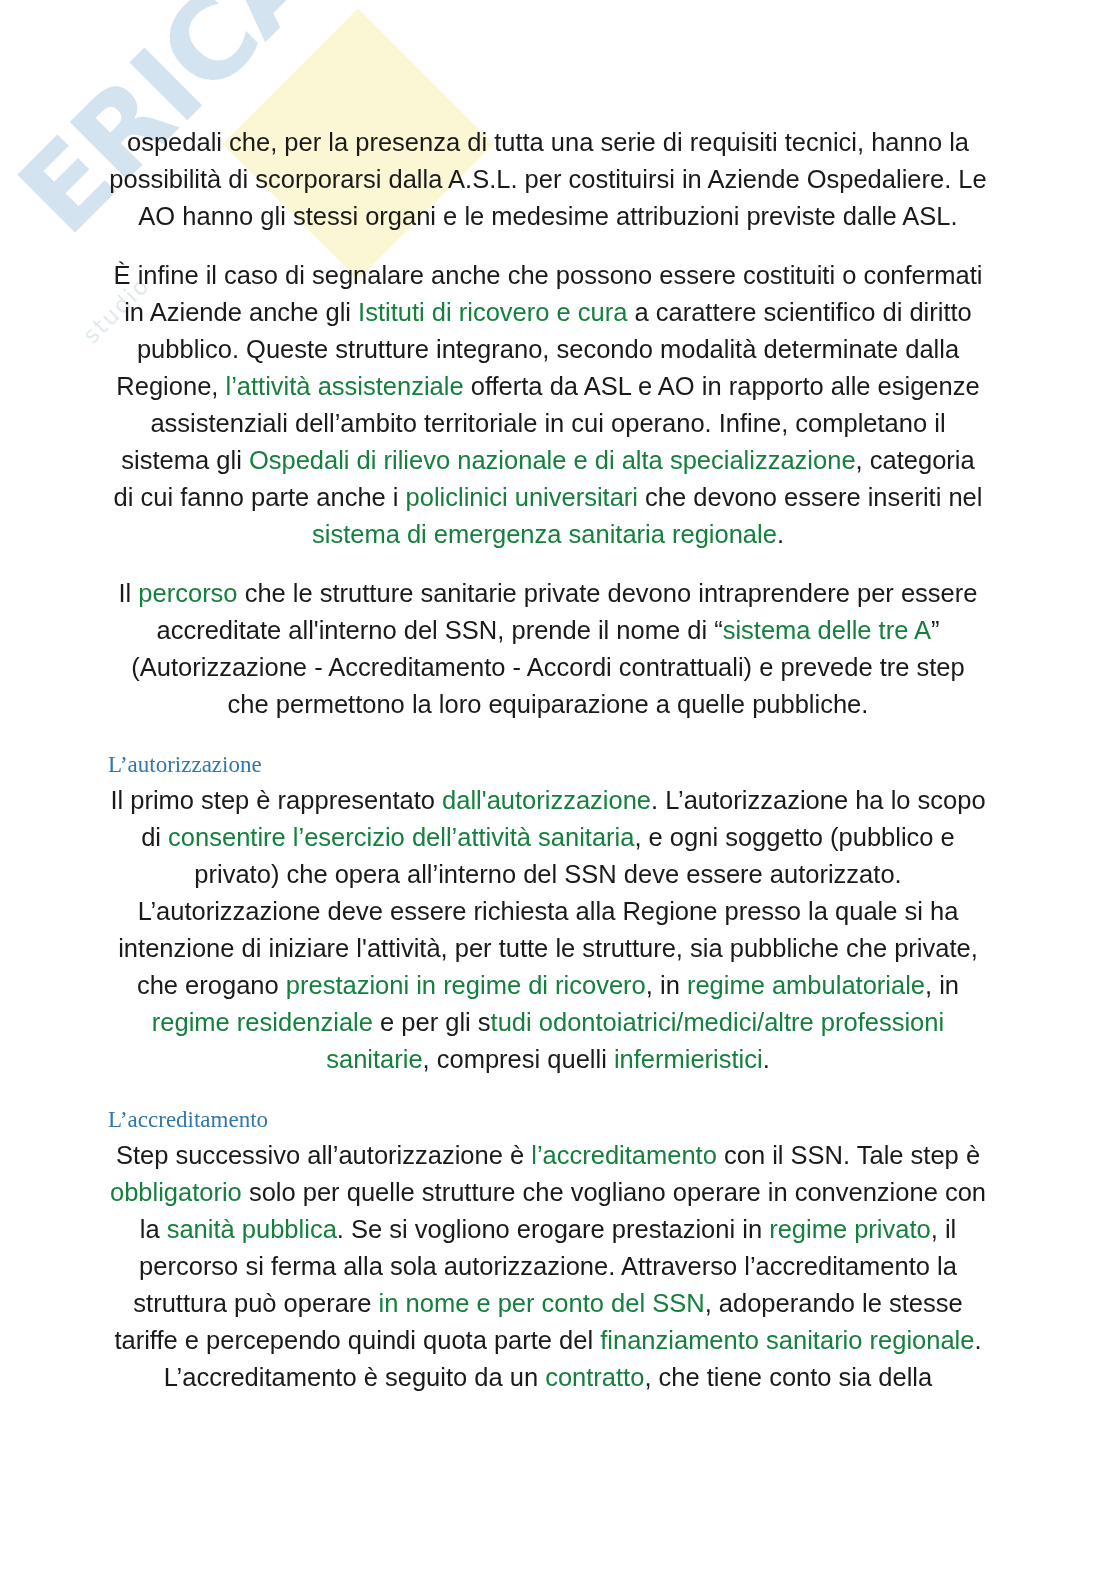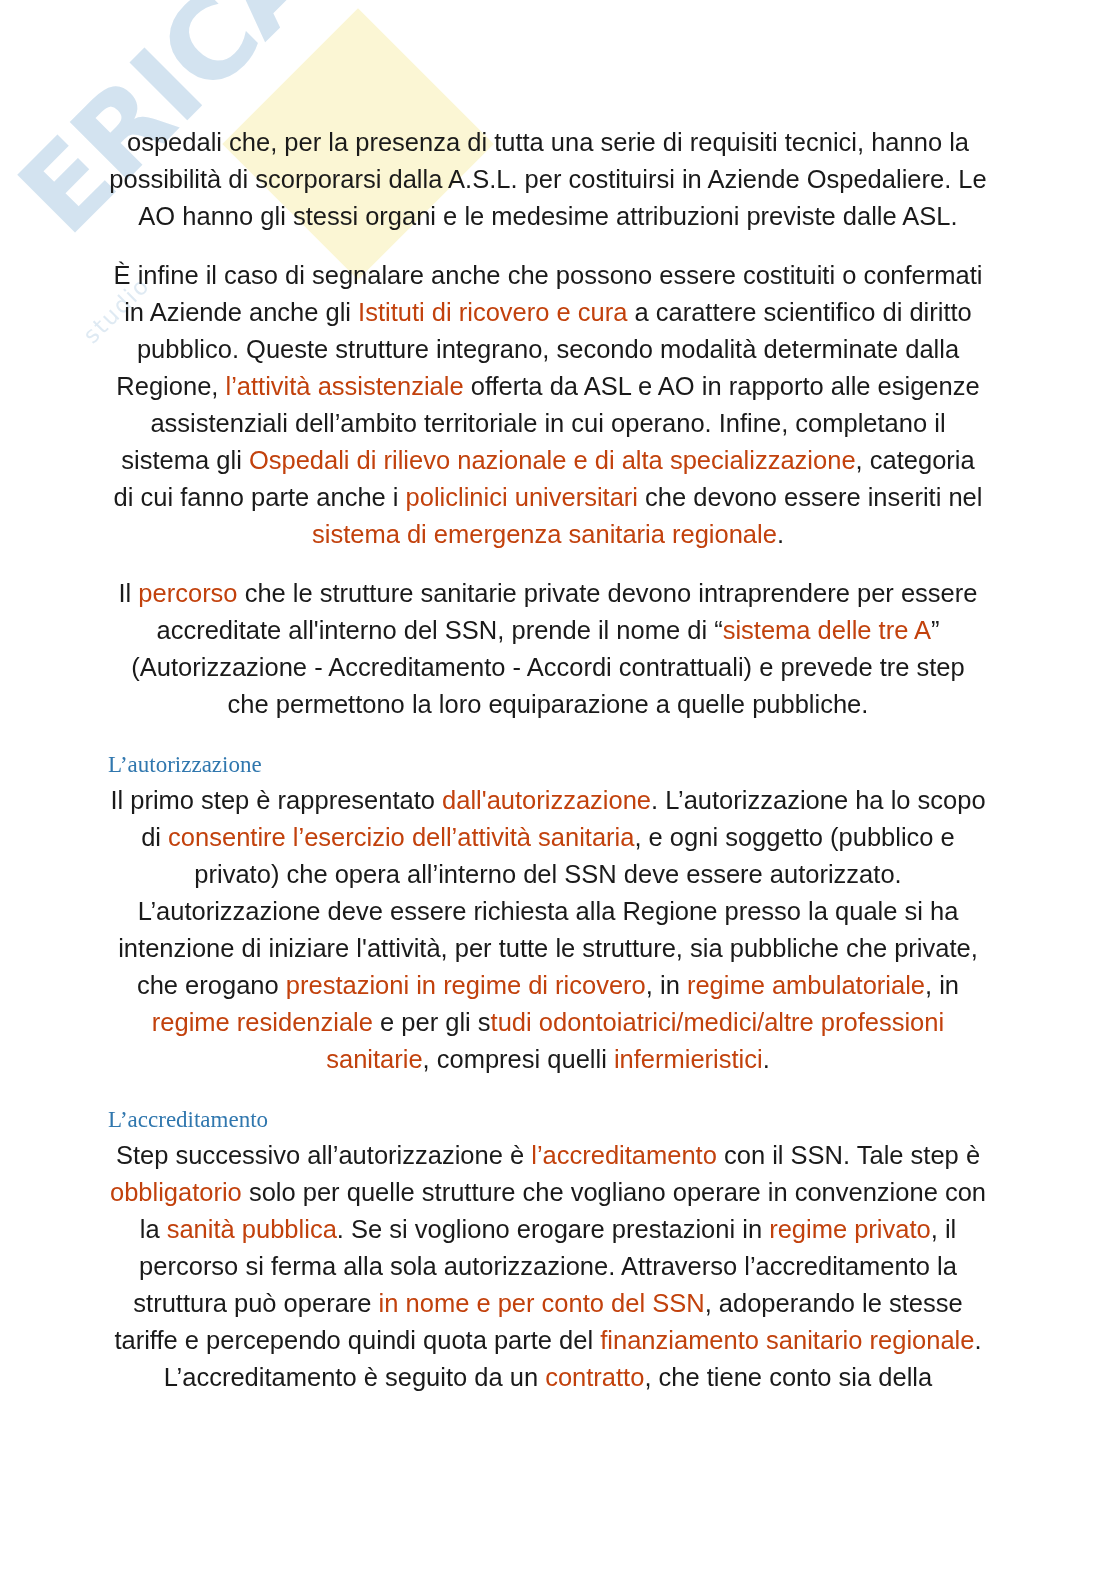--- a/index.html
+++ b/index.html
@@ -86,21 +86,21 @@
   }
   h2.heading {
     margin: 26px 0 1px 0;
     font-size: 23px;
     line-height: 32px;
     font-weight: 400;
     color: #3077ae;
     font-family: Liberation Serif, serif;
   }
   .hl {
-    color: #c2410c;
+    color: #15803d;
   }
   .blk {
     color: #1a1a1a;
   }
 </style>
 </head>
 <body>
 
 <div id="page">
 

